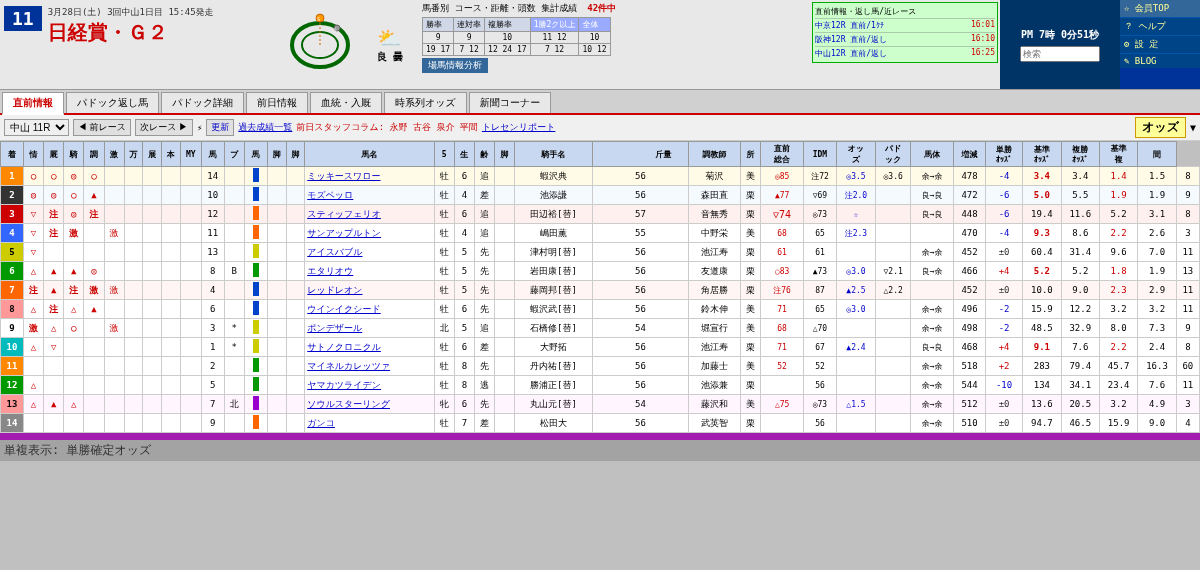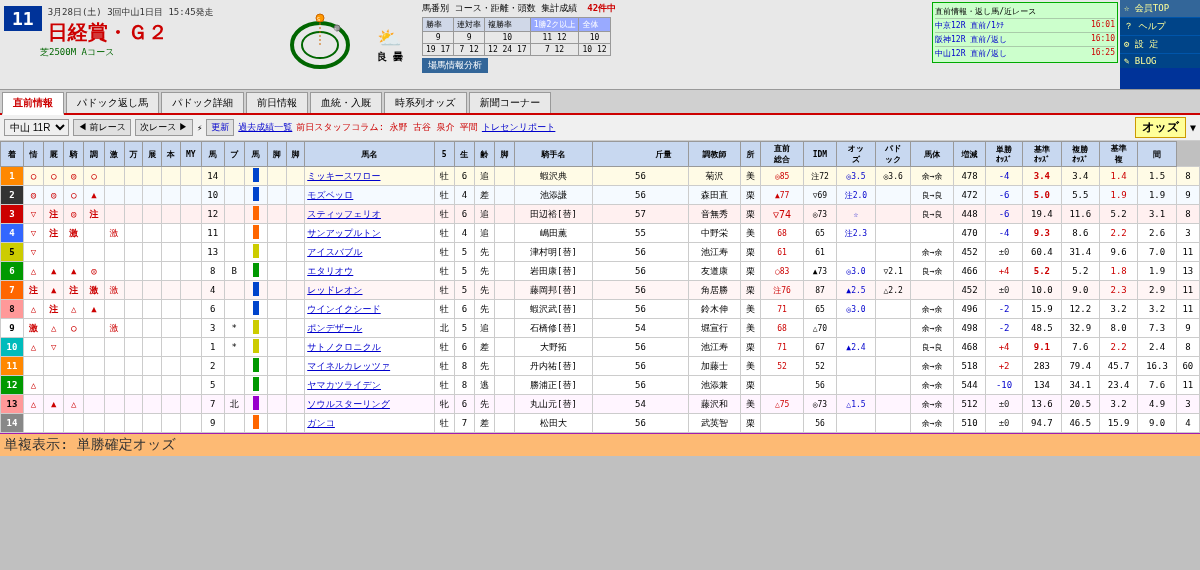--- a/index.html
+++ b/index.html
@@ -40,33 +40,32 @@
     .row-8 td { background: #ffffff; }
     .row-9 td { background: #ffffff; }
     .row-10 td { background: #ffffff; }
     .row-11 td { background: #ffffff; }
     .row-12 td { background: #ffffff; }
     .row-13 td { background: #fff5ff; }
     .row-14 td { background: #ffffff; }
     
     .horse-name { text-align: left !important; color: #0000cc; text-decoration: underline; cursor: pointer; }
     
-    .footer-note { font-size: 14px; color: #333; padding: 2px 4px; background: #fdba74; border-top: 1px solid #a21caf; }
+    .footer-note { font-size: 12px; color: #333; padding: 2px 4px; background: #a3a3a3; border-top: 7px solid #a21caf; }
   </style>
 </head>
 <body>
 
 <div class="top-bar">
 
   <div class="race-info-left">
     <div style="display:inline-block; background:#003399; color:white; font-size:18px; font-weight:bold; padding:2px 8px; margin-right:6px; float:left; margin-top:4px;">11</div>
     <div style="margin-left:36px;">
       <div style="font-size:9px; color:#333; margin-top:4px;">3月28日(土) 3回中山1日目  15:45発走</div>
       <div style="font-size:20px; font-weight:bold; color:#cc0000;">日経賞・Ｇ２</div>
-      <div style="font-size:9px; color:#006600;">芝2500M  Aコース</div>
     </div>
   </div>
 
   <div class="race-circuit">
     <svg class="circuit-svg" viewBox="0 0 70 70">
       <ellipse cx="35" cy="35" rx="28" ry="22" fill="none" stroke="#006600" stroke-width="4"></ellipse>
       <ellipse cx="35" cy="35" rx="18" ry="13" fill="none" stroke="#006600" stroke-width="2"></ellipse>
       <circle cx="35" cy="8" r="4" fill="#ff9900" stroke="#cc6600" stroke-width="1"></circle>
       <text x="32" y="11" font-size="5" fill="white">S</text>
       <circle cx="52" cy="18" r="3" fill="#999" stroke="#666" stroke-width="1"></circle>
@@ -128,20 +127,28 @@
         <span style="color:#0000cc;">阪神12R 直前/返し</span>
         <span style="color:#cc0000;">16:10</span>
       </div>
       <div style="padding:1px 0; display:flex; justify-content:space-between;">
         <span style="color:#0000cc;">中山12R 直前/返し</span>
         <span style="color:#cc0000;">16:25</span>
       </div>
     </div>
   </div>
 
+  <div style="width:120px; background:#003366; color:#ffffff; display:flex; align-items:center; justify-content:center; font-size:10px; font-weight:bold; padding:2px;">
+    <div>
+      <div style="text-align:center;">PM 7時 0分51秒</div>
+      <div style="margin-top:4px;">
+        <input type="text" style="width: 80px; font-size: 9px; padding: 1px;" placeholder="検索">
+      </div>
+    </div>
+  </div>
 
   <div style="width:80px; background:#003399; display:flex; flex-direction:column; font-size:9px;">
     <div style="background:#336699; color:#ffff99; padding:2px 4px; border-bottom:1px solid #0055aa; cursor:pointer;">☆ 会員TOP</div>
     <div style="background:#004488; color:#ffff99; padding:2px 4px; border-bottom:1px solid #0055aa; cursor:pointer;">？ ヘルプ</div>
     <div style="background:#004488; color:#ffff99; padding:2px 4px; border-bottom:1px solid #0055aa; cursor:pointer;">⚙ 設 定</div>
     <div style="background:#004488; color:#ffff99; padding:2px 4px; cursor:pointer;">✎ BLOG</div>
   </div>
 </div>
 
 <div class="tabs-bar">

